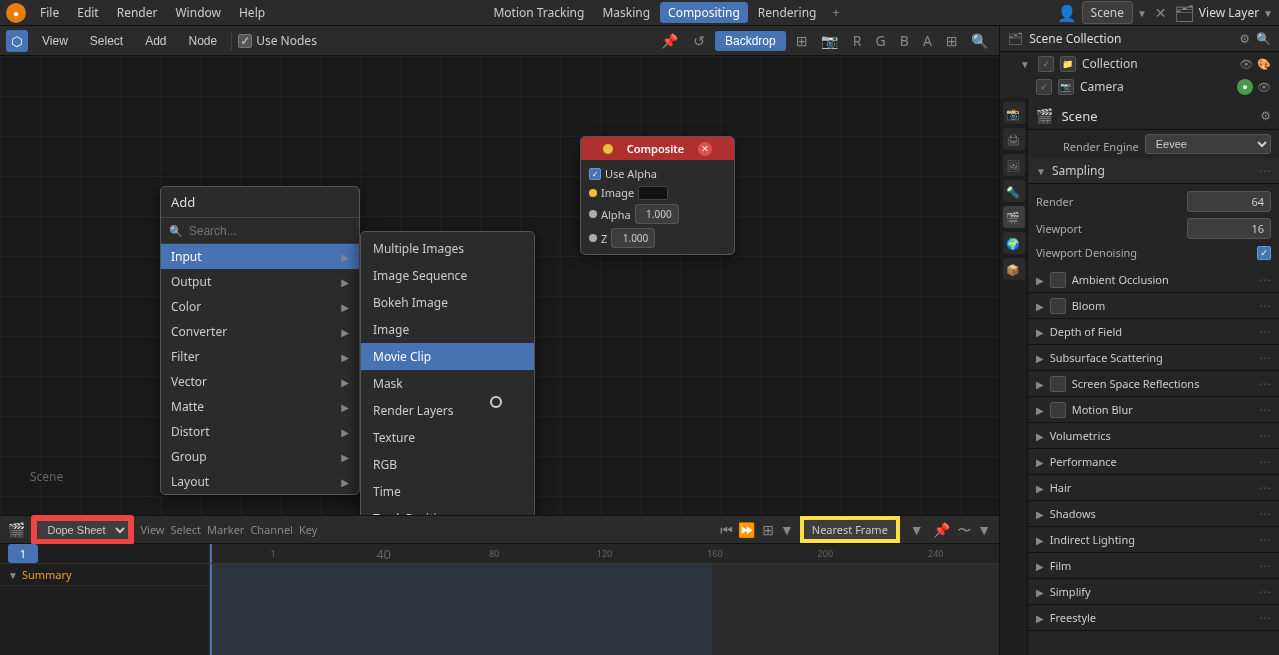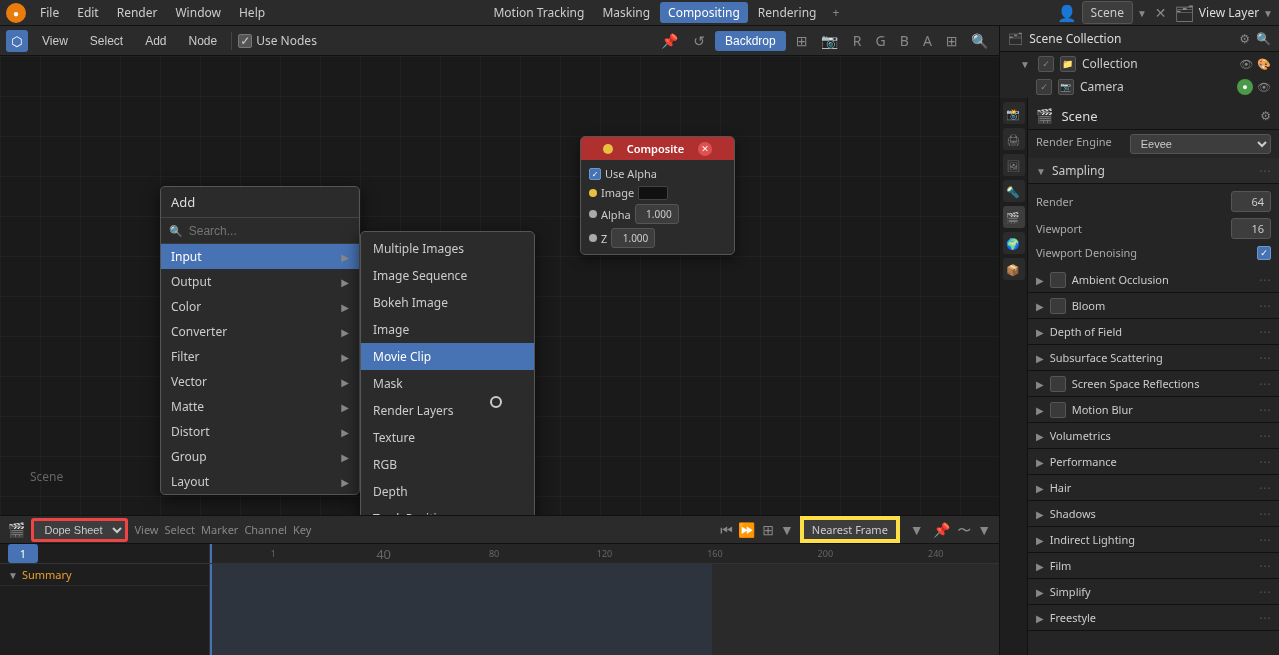--- a/index.html
+++ b/index.html
@@ -307,25 +307,26 @@
     .props-header {
       display: flex;
       align-items: center;
       padding: 4px 8px;
       gap: 8px;
       border-bottom: 1px solid #111;
     }
     .props-title { font-size: 13px; color: #ddd; }
     .render-engine-row {
       display: flex;
-      align-items: flex-start;
+      align-items: flex-end;
       padding: 4px 8px;
-      gap: 18px;
+      gap: 6px;
       font-size: 11px;
       color: #aaa;
+      margin-left: 27px;
     }
     .engine-select {
       background: #3d3d3d;
       border: 1px solid #555;
       color: #ccc;
       padding: 2px 6px;
       border-radius: 3px;
       font-size: 11px;
       flex: 1;
     }
@@ -350,21 +351,21 @@
       color: #aaa;
     }
     .prop-label { flex: 1; }
     .prop-value {
       background: #3d3d3d;
       border: 1px solid #555;
       color: #ccc;
       padding: 2px 6px;
       border-radius: 3px;
       font-size: 11px;
-      width: 40px;
+      width: 84px;
       text-align: right;
     }
     .prop-checkbox {
       width: 14px; height: 14px;
       background: #4772b3;
       border: 1px solid #6699cc;
       border-radius: 2px;
       display: inline-flex; align-items: center; justify-content: center;
       font-size: 9px; color: white;
     }
@@ -402,21 +403,21 @@
       background: #2b2b2b;
       display: flex;
       align-items: center;
       padding: 0 8px;
       gap: 6px;
       border-bottom: 1px solid #111;
     }
     .timeline-btn { color: #888; font-size: 11px; cursor: pointer; }
     .timeline-select {
       background: #3d3d3d;
-      border: 3px solid #ef4444;
+      border: 6px solid #ef4444;
       color: #ccc;
       padding: 2px 6px;
       border-radius: 3px;
       font-size: 11px;
     }
     .frame-indicator {
       background: #4772b3;
       color: white;
       padding: 2px 6px;
       border-radius: 3px;
@@ -588,21 +589,21 @@
       <div class="submenu">
         <div class="submenu-row">Multiple Images</div>
         <div class="submenu-row">Image Sequence</div>
         <div class="submenu-row">Bokeh Image</div>
         <div class="submenu-row">Image</div>
         <div class="submenu-row highlighted">Movie Clip</div>
         <div class="submenu-row">Mask</div>
         <div class="submenu-row">Render Layers</div>
         <div class="submenu-row">Texture</div>
         <div class="submenu-row">RGB</div>
-        <div class="submenu-row">Depth</div>
+        <div class="submenu-row">Time</div>
         <div class="submenu-row">Track Position</div>
 
       </div>
 
       <div style="position:absolute;top:340px;left:490px;width:12px;height:12px;border:2px solid #ccc;border-radius:50%;pointer-events:none;z-index:200;"></div>
 
       <div class="scene-label">Scene</div>
     </div>
 
     <div class="timeline">

